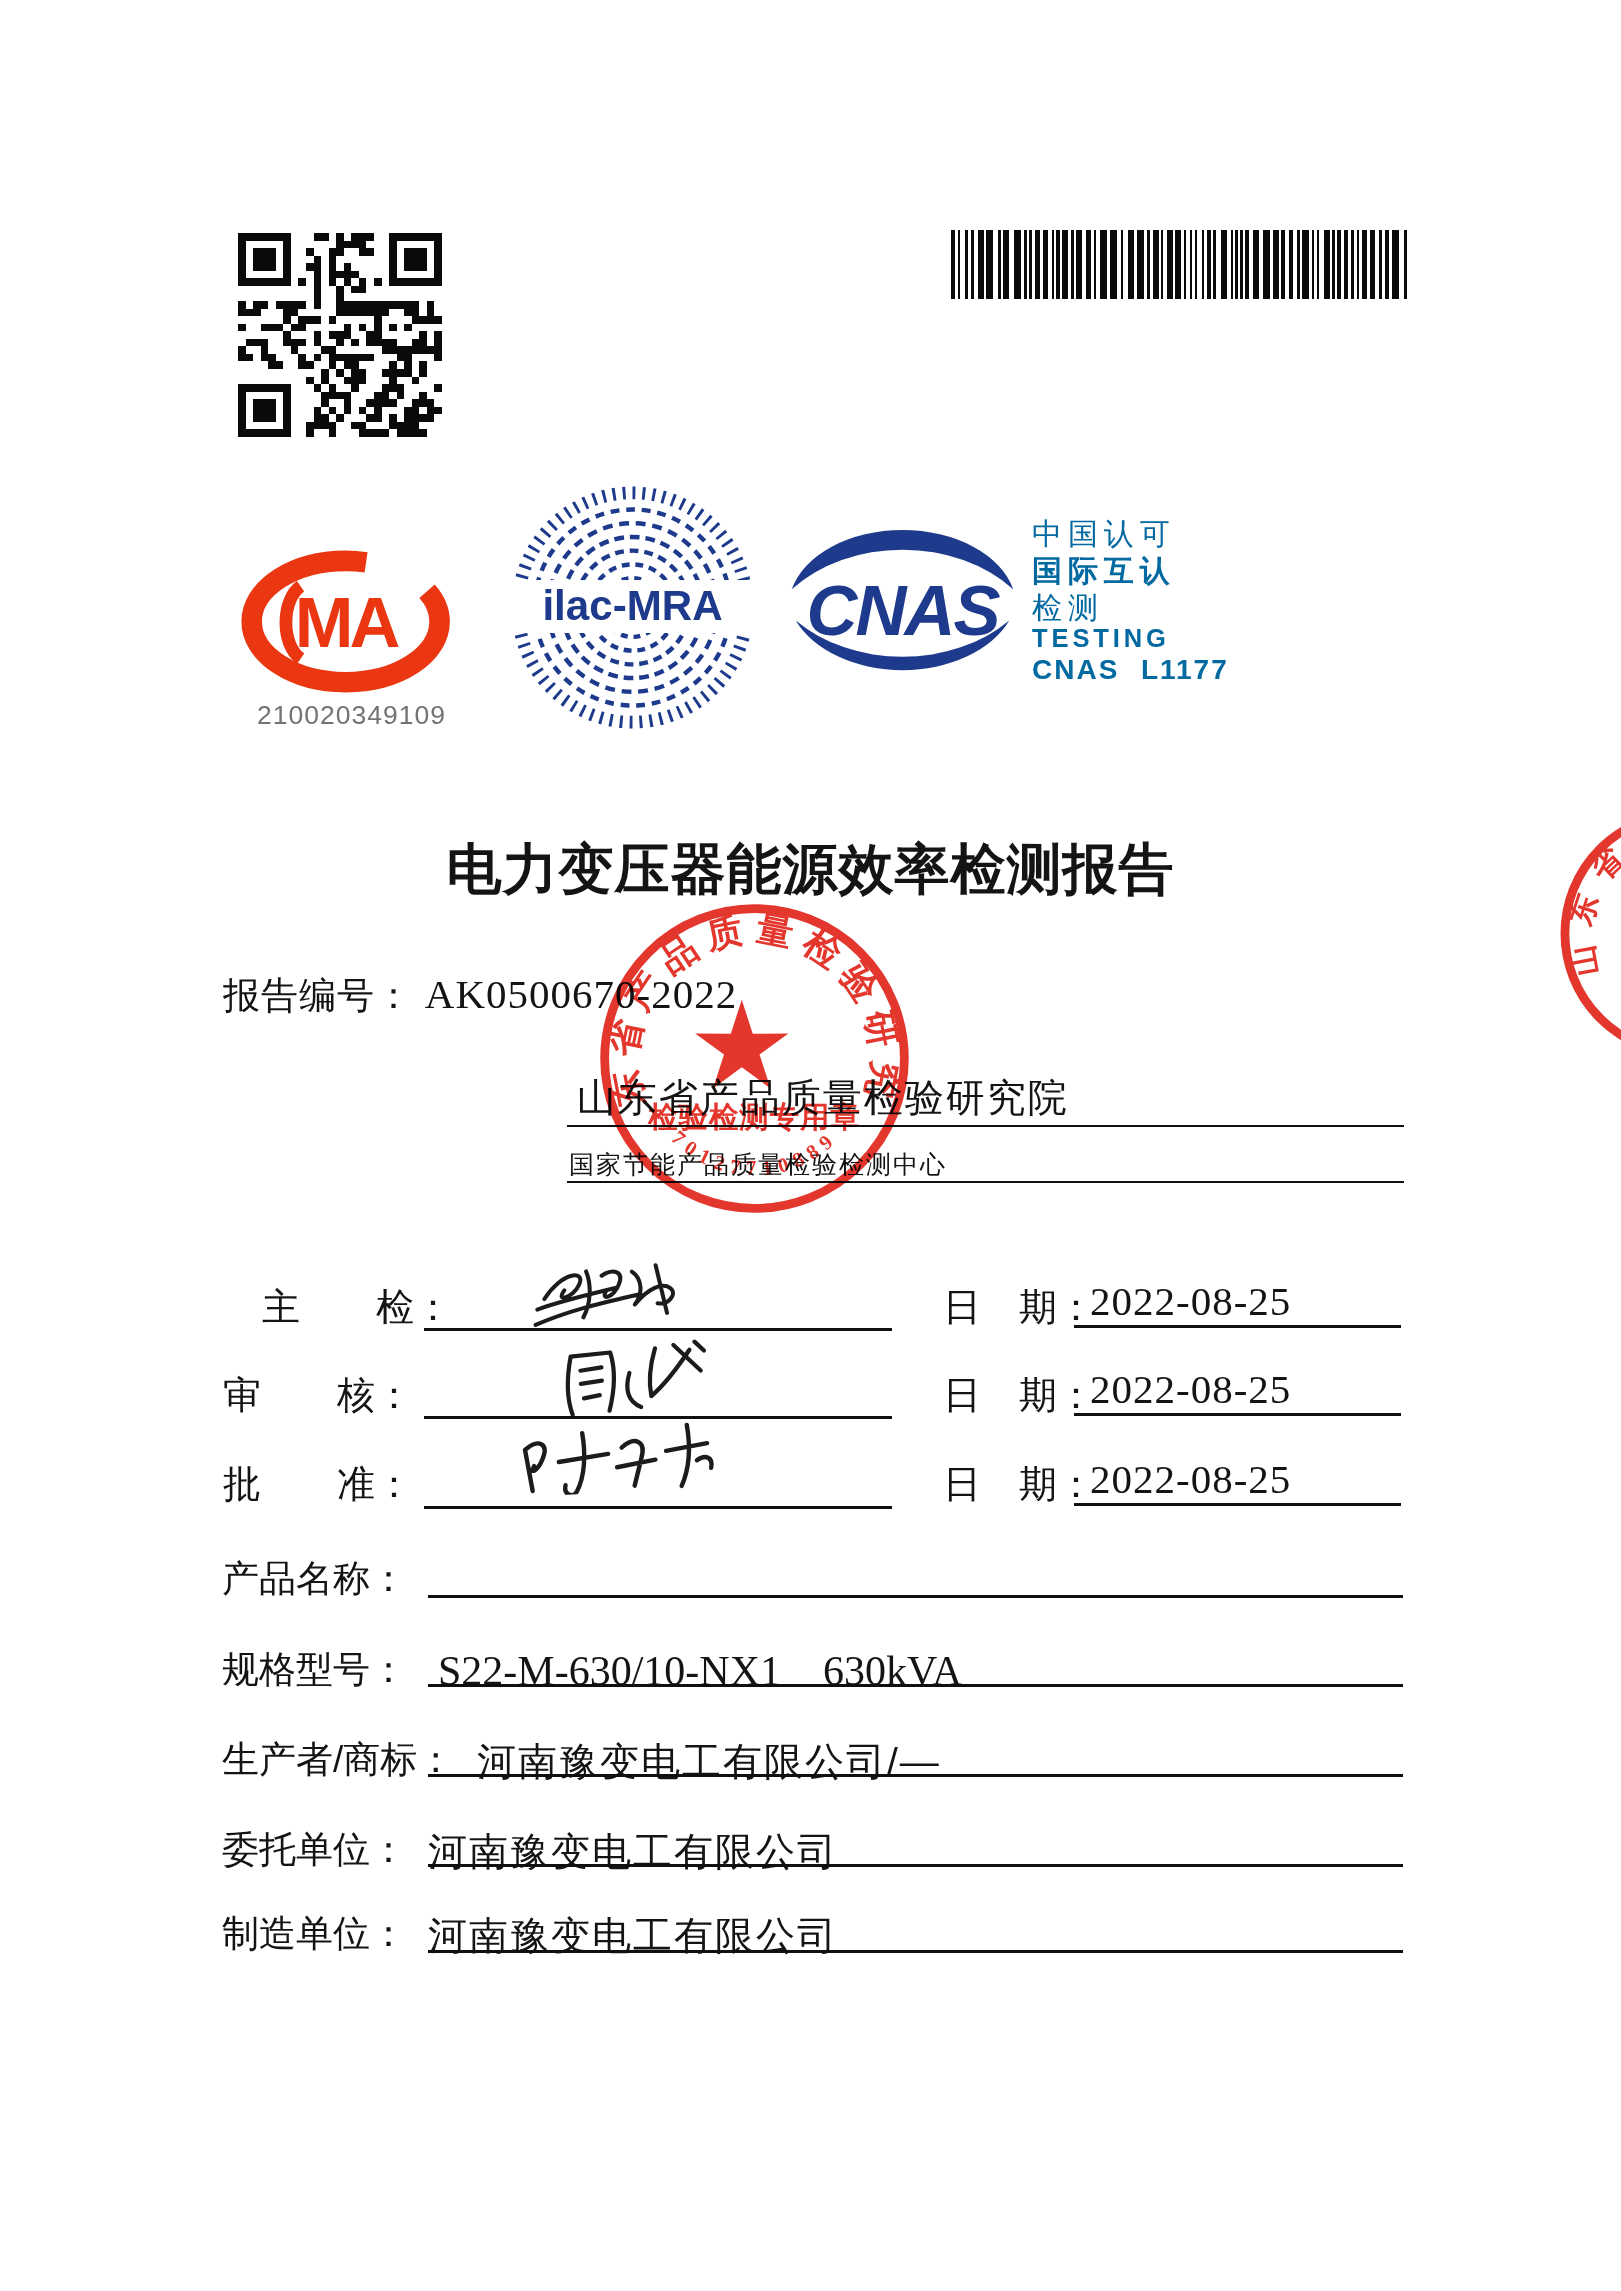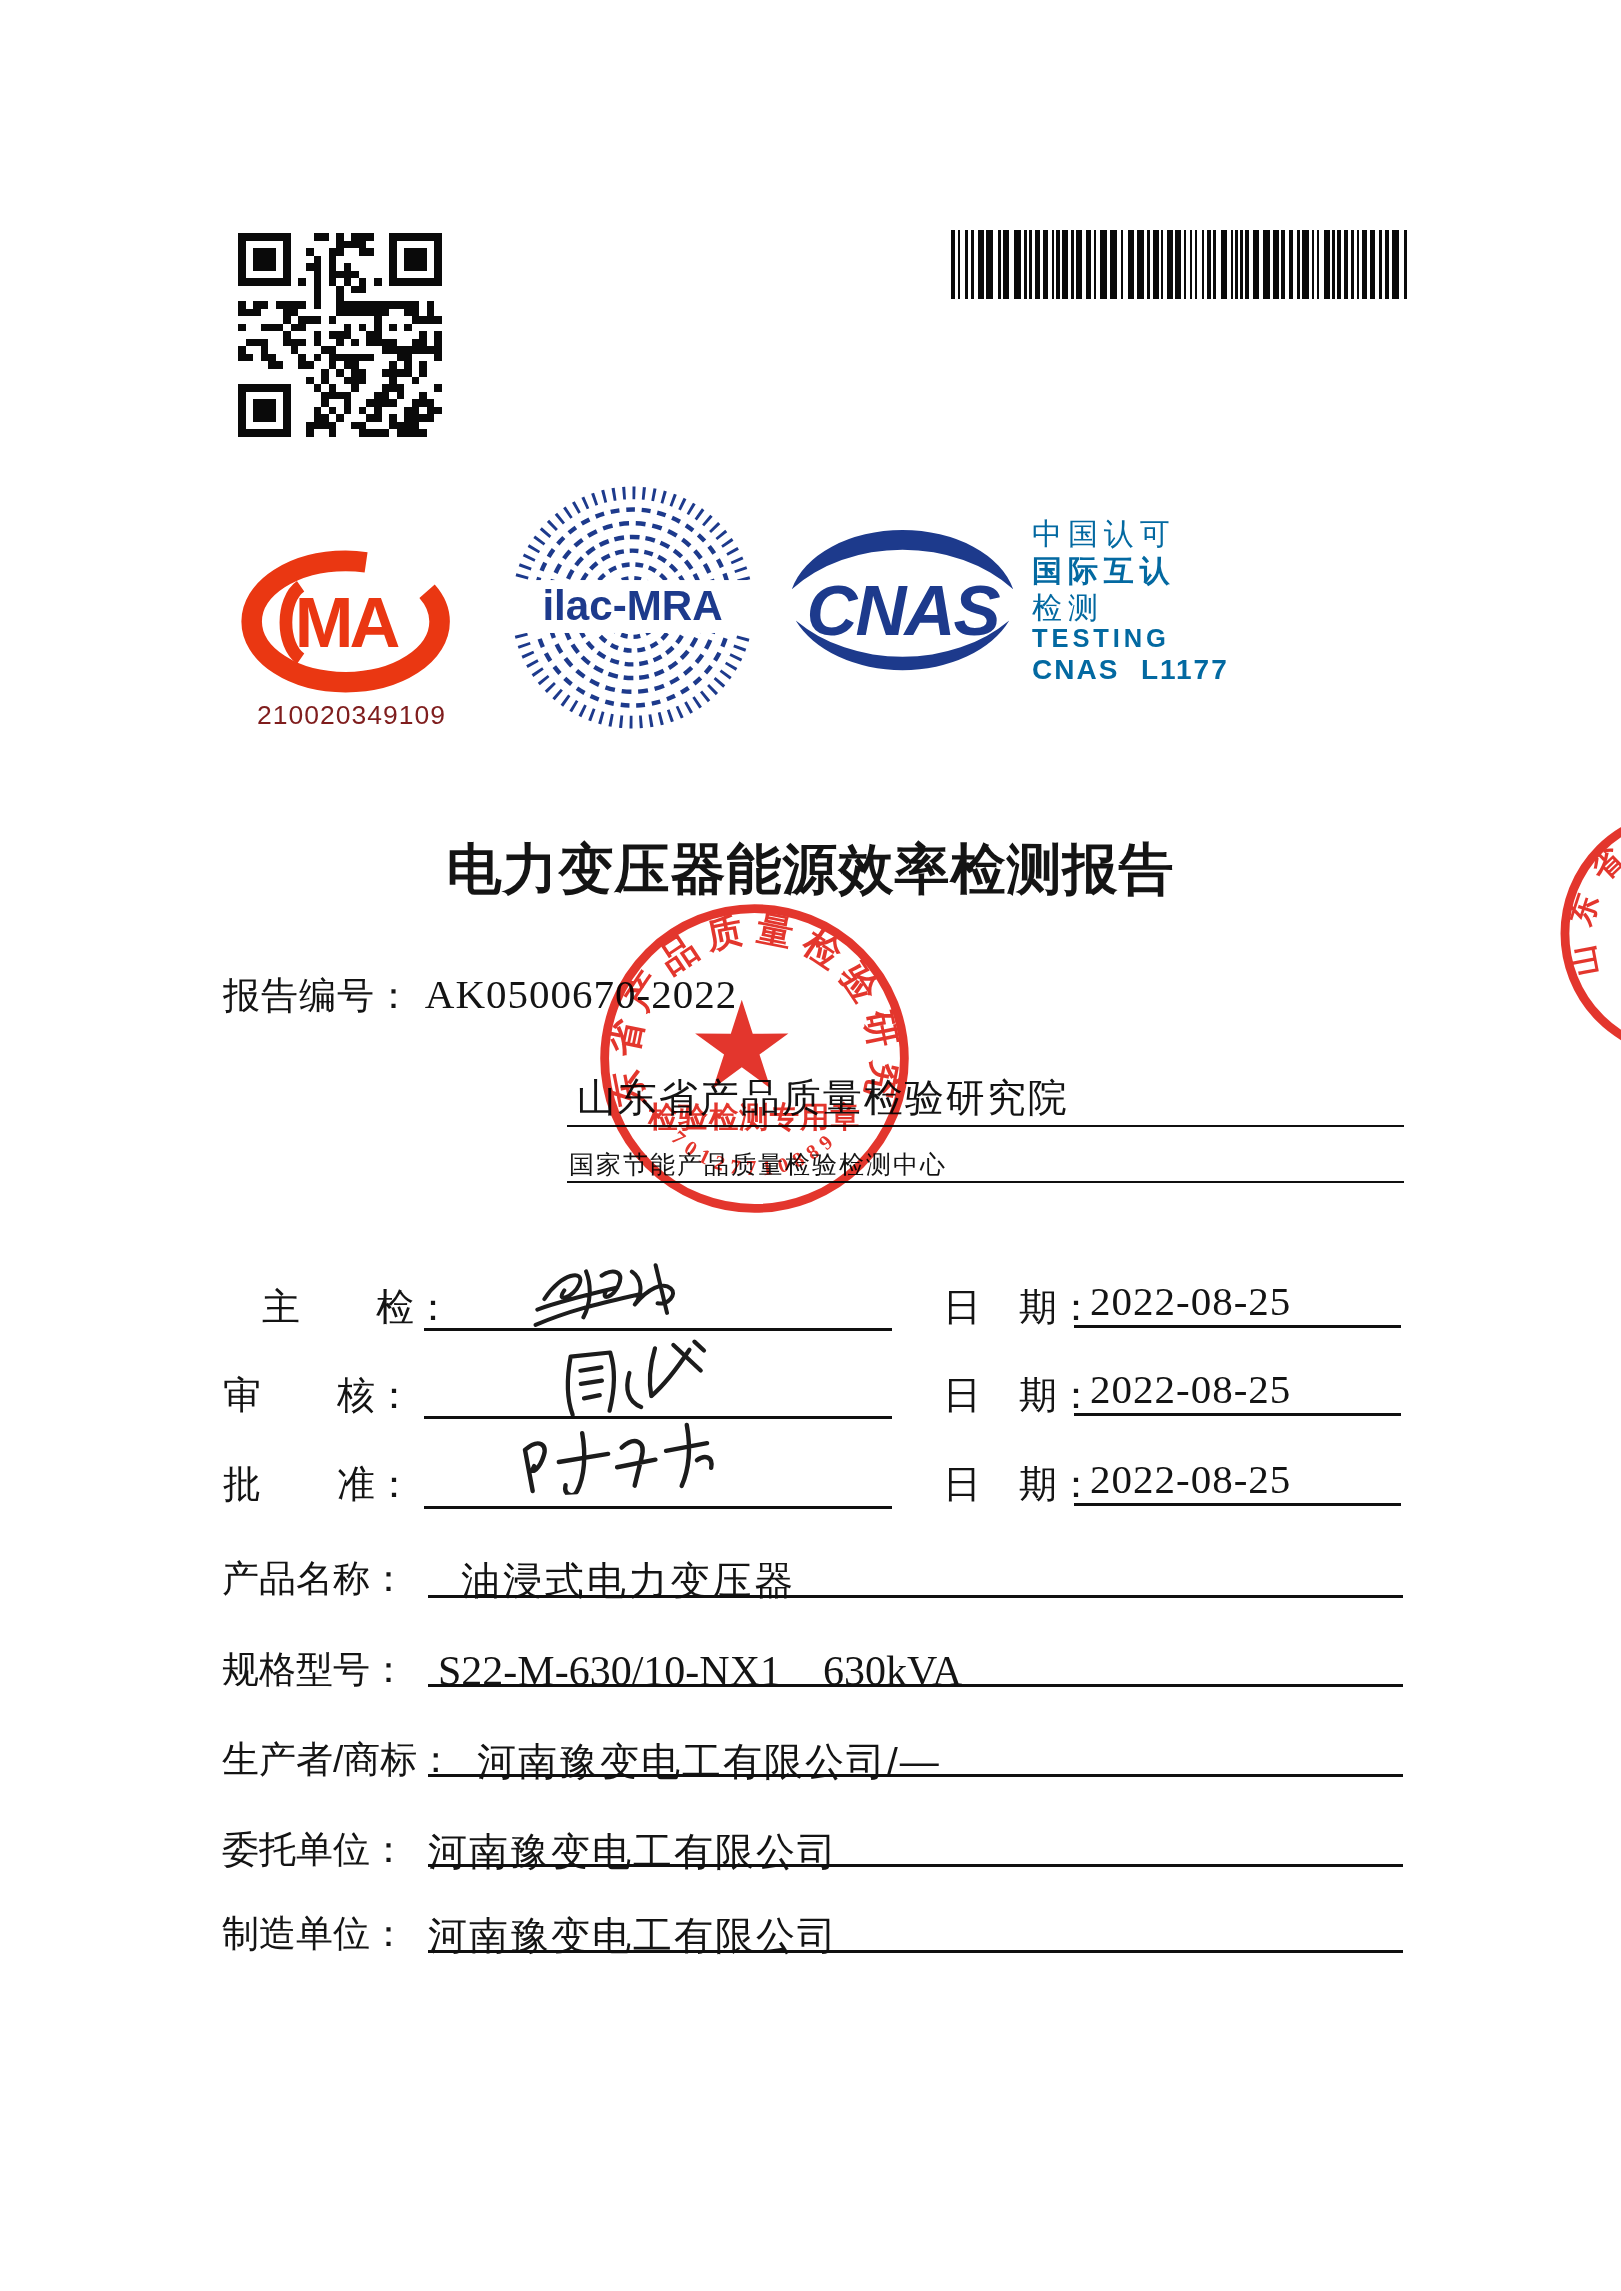--- a/index.html
+++ b/index.html
@@ -337,21 +337,21 @@
       <rect x="443" y="0" width="4" height="70" fill="#0a0a0a"></rect>
       <rect x="450" y="0" width="7" height="70" fill="#0a0a0a"></rect>
       <rect x="462" y="0" width="3" height="70" fill="#0a0a0a"></rect>
     </svg>
 
   <svg class="abs" style="left:236px;top:549px;" width="231" height="149" viewBox="0 0 236 152">
     <ellipse cx="112" cy="74" rx="96" ry="62" fill="none" stroke="#ea3712" stroke-width="21" stroke-dasharray="432 70" stroke-dashoffset="35"></ellipse>
     <path d="M66,38 C46,52 46,98 66,112" stroke="#ea3712" stroke-width="13" fill="none"></path>
     <text x="112" y="100" text-anchor="middle" fill="#ea3712" style="font:900 72px 'Liberation Sans',sans-serif;letter-spacing:-4px;">MA</text>
   </svg>
-  <div class="abs sans" style="left:236px;top:700px;width:231px;text-align:center;font-size:26.5px;letter-spacing:1px;color:#7f1d1d;">210020349109</div>
+  <div class="abs sans" style="left:236px;top:700px;width:231px;text-align:center;font-size:26.5px;letter-spacing:1px;color:#737373;">210020349109</div>
 
   <svg class="abs" style="left:509px;top:482px;" width="247" height="251" viewBox="0 0 252 256">
     <g stroke="#1d3a8c" fill="none">
       <circle cx="126" cy="128" r="117" stroke-width="13" stroke-dasharray="3 7.2"></circle>
       <circle cx="126" cy="128" r="100" stroke-width="4.5" stroke-dasharray="9 7"></circle>
       <circle cx="126" cy="128" r="86" stroke-width="4.5" stroke-dasharray="10 7"></circle>
       <circle cx="126" cy="128" r="72" stroke-width="4.5" stroke-dasharray="10 6"></circle>
       <circle cx="126" cy="128" r="58" stroke-width="4.5" stroke-dasharray="9 6"></circle>
       <circle cx="126" cy="128" r="44" stroke-width="4.5" stroke-dasharray="8 6"></circle>
       <circle cx="126" cy="128" r="30" stroke-width="4.5" stroke-dasharray="7 6"></circle>
@@ -409,21 +409,20 @@
   <div class="abs" style="left:223px;top:1459px;font-size:38px;">批　　准：</div>
   <svg class="abs sig" style="left:514px;top:1423px;transform:rotate(-3deg);" width="208" height="69" viewBox="0 0 150 50" aria-label="陈大伟">
     <path d="M8,16 L12,46 M8,16 C18,8 26,12 20,24 C16,32 10,34 14,28 M32,26 L68,22 M50,6 C52,22 50,38 44,48 C41,53 34,50 36,43 M78,18 C88,10 96,14 92,26 L86,46 M74,32 L102,28 M110,22 L140,18 M126,4 C128,20 126,36 120,48 M132,30 C138,26 144,28 142,36"></path>
   </svg>
   <div class="abs hairline" style="left:424px;top:1506px;width:468px;"></div>
   <div class="abs" style="left:943px;top:1459px;font-size:38px;">日　期：</div>
   <div class="abs" style="left:1090px;top:1455px;font-size:41px;letter-spacing:1px;">2022-08-25</div>
   <div class="abs hairline" style="left:1074px;top:1503px;width:327px;"></div>
 
   <div class="abs sans" style="left:222px;top:1554px;font-size:37px;">产品名称：</div>
-  <div class="abs sans" style="left:461px;top:1554px;font-size:39px;letter-spacing:2.9px;">油浸式电力变压器</div>
   <div class="abs hairline" style="left:428px;top:1595px;width:975px;"></div>
 
   <div class="abs sans" style="left:222px;top:1645px;font-size:37px;">规格型号：</div>
   <div class="abs serif" style="left:438px;top:1643px;font-size:42px;">S22-M-630/10-NX1　630kVA</div>
   <div class="abs hairline" style="left:428px;top:1684px;width:975px;"></div>
 
   <div class="abs sans" style="left:222px;top:1735px;font-size:37px;">生产者/商标：</div>
   <div class="abs sans" style="left:477px;top:1735px;font-size:39px;letter-spacing:2px;">河南豫变电工有限公司/—</div>
   <div class="abs hairline" style="left:428px;top:1774px;width:975px;"></div>
 

